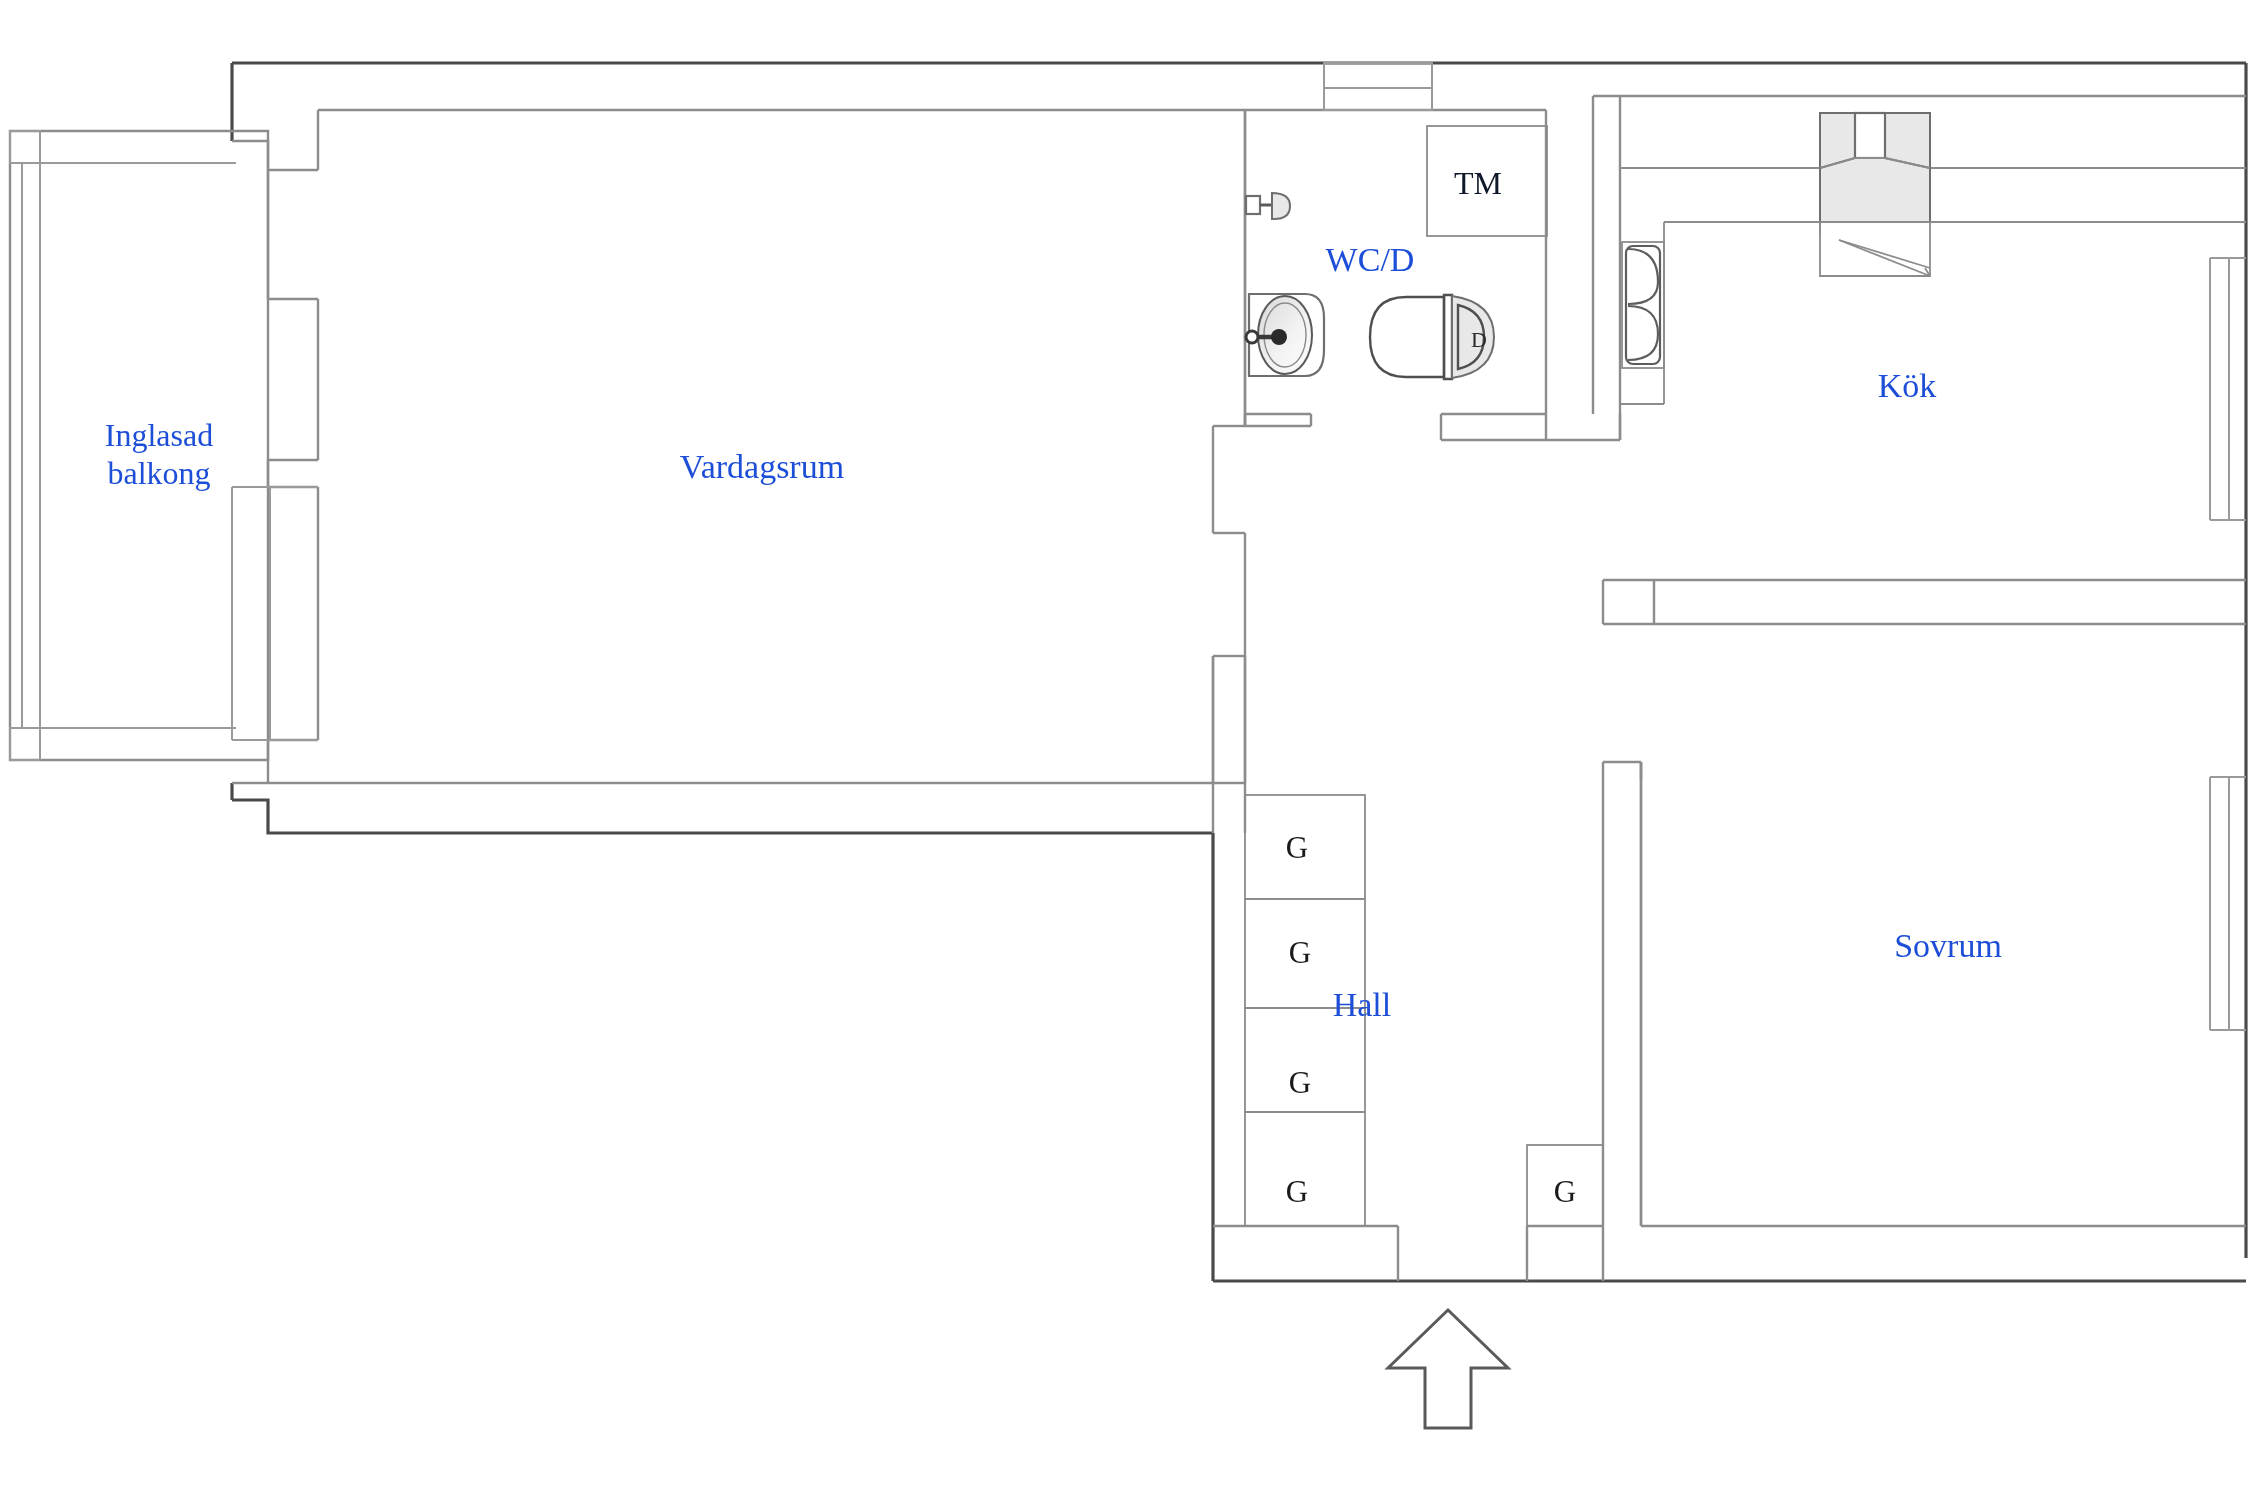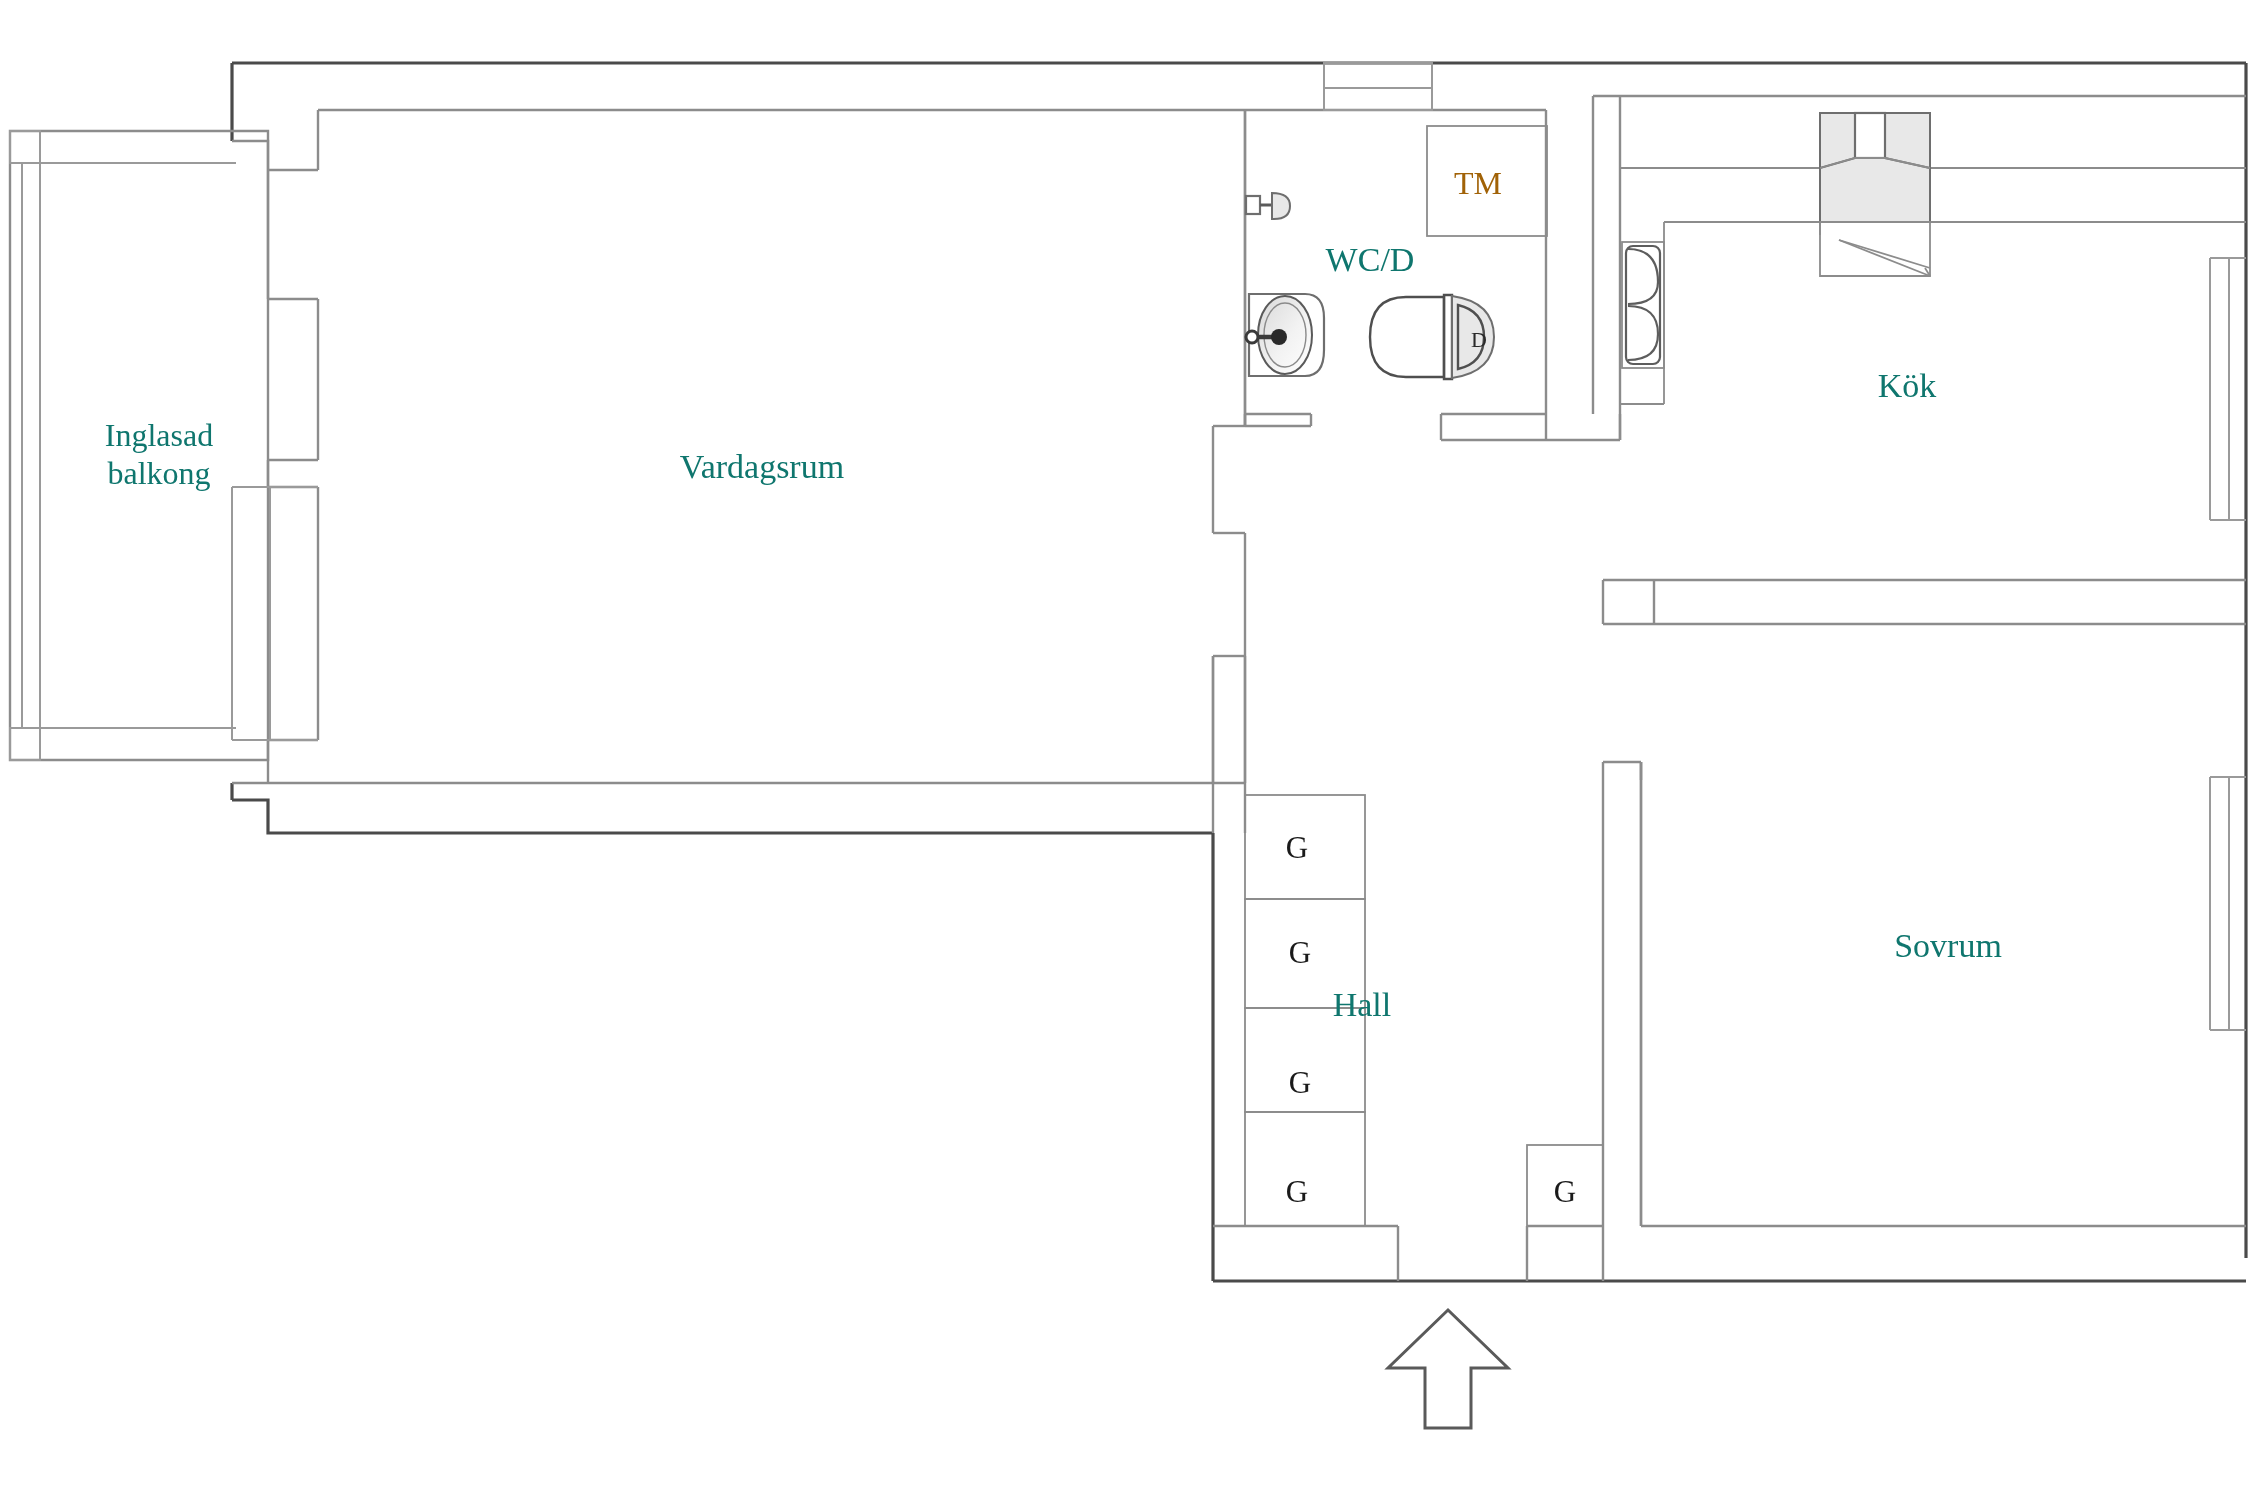--- a/index.html
+++ b/index.html
@@ -32,41 +32,41 @@
   .label-layer {
     position: absolute;
     left: 0; top: 0;
     width: 2250px;
     height: 1500px;
     pointer-events: none;
   }
   .room-label {
     position: absolute;
     font-family: "Liberation Serif", "DejaVu Serif", serif;
-    color: #0f766e;
+    color: #1d4ed8;
     white-space: pre;
     line-height: 1.18;
     text-align: center;
     transform: translate(-50%, -50%);
   }
   .room-label.size-lg { font-size: 34px; }
   .room-label.size-md { font-size: 32px; }
   .closet-label {
     position: absolute;
     font-family: "Liberation Serif", "DejaVu Serif", serif;
     font-size: 31px;
     color: #1a1a1a;
     transform: translate(-50%, -50%);
     text-align: center;
   }
   .appliance-label {
     position: absolute;
     font-family: "Liberation Serif", "DejaVu Serif", serif;
     font-size: 32px;
-    color: #a16207;
+    color: #0f172a;
     transform: translate(-50%, -50%);
     text-align: center;
   }
 </style>
 </head>
 <body>
 
 <div id="plan-root">
 
   <svg id="floorplan-svg" viewBox="0 0 2250 1500">

